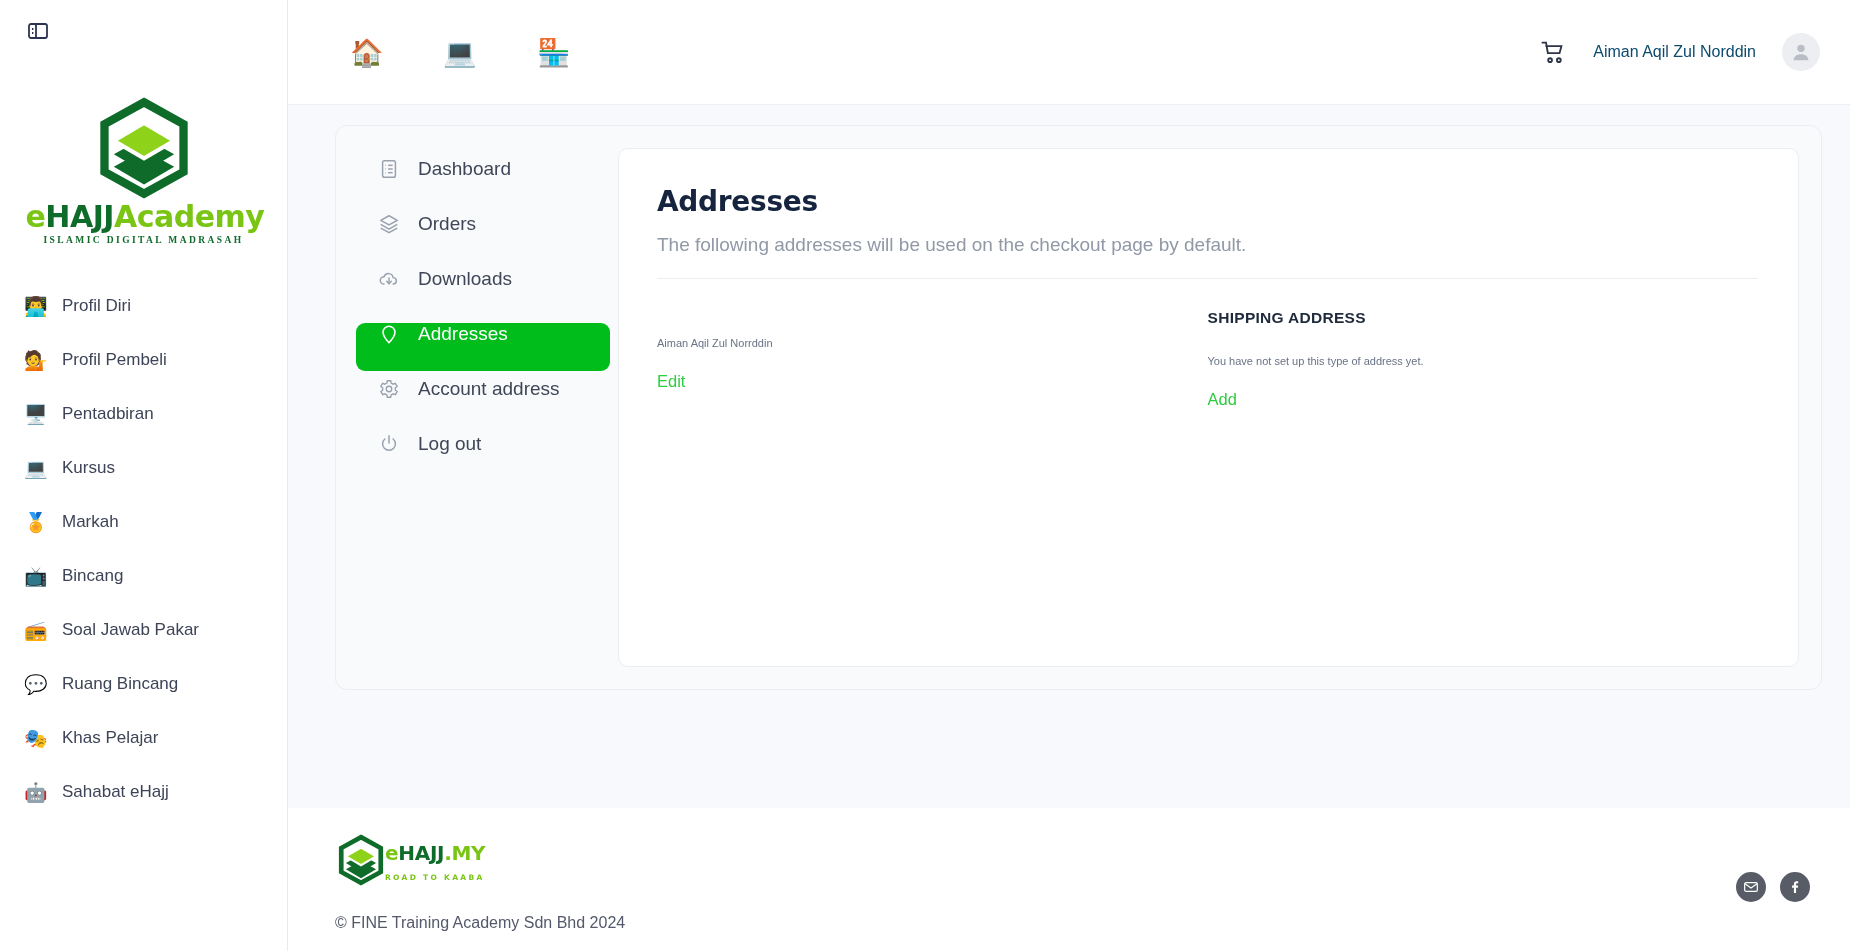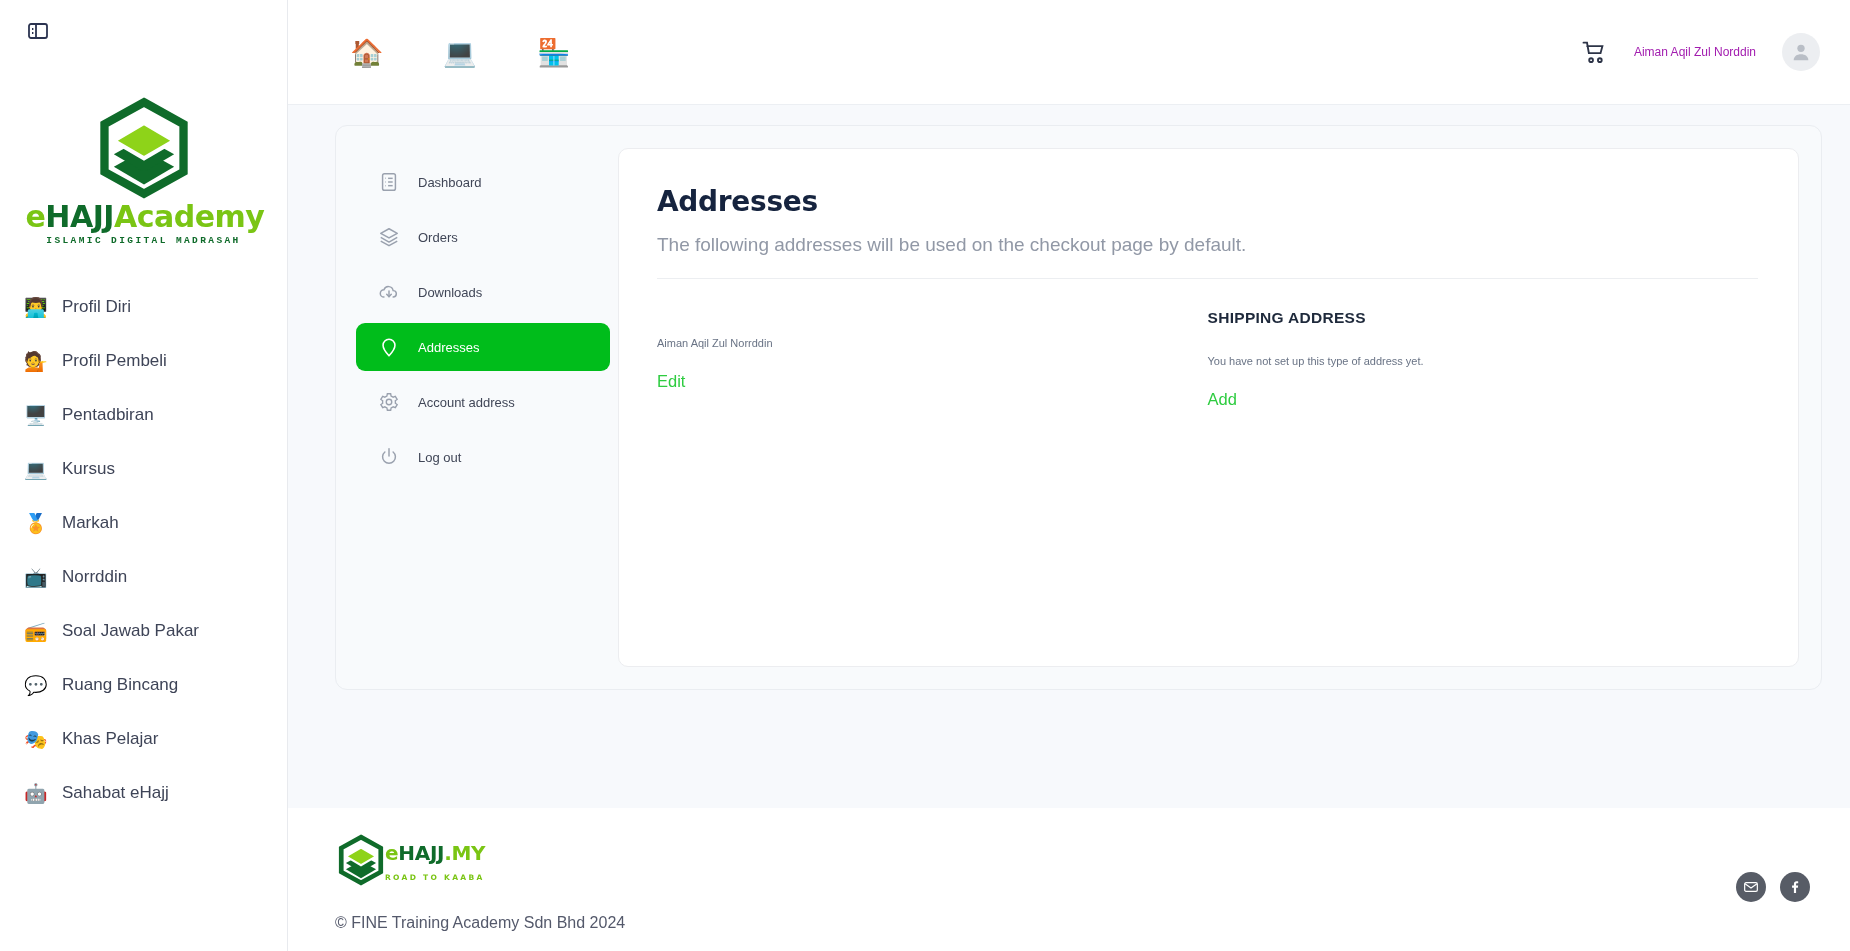--- a/index.html
+++ b/index.html
@@ -20,21 +20,21 @@
   .panel-icon { width: 24px; height: 24px; display: block; cursor: pointer; }
 
   .sb-logo-wrap { padding: 34px 0 22px 0; display: flex; justify-content: center; }
   .logo-box { width: 236px; text-align: center; }
   .kaaba { display: block; margin: 0 auto 2px; }
   .logo-word { font-family: "DejaVu Sans", sans-serif; font-weight: 700; font-size: 30px; letter-spacing: -0.5px; line-height: 1; }
   .logo-word .lw-e { color: #7ac514; }
   .logo-word .lw-hajj { color: #0f6b2a; }
   .logo-word .lw-acad { color: #7ac514; font-weight: 700; }
   .logo-sub {
-    font-family: Liberation Mono, monospace; font-size: 9.5px; font-weight: 700;
+    font-family: Liberation Serif, serif; font-size: 9.5px; font-weight: 700;
     letter-spacing: 2.4px; color: #0f6b2a; margin-top: 3px;
   }
 
   .sb-menu { padding-top: 12px; }
   .sb-item {
     display: flex; align-items: center; gap: 14px;
     height: 54px; padding-left: 24px; cursor: pointer;
     color: #3e4457; font-size: 17px;
   }
   .sb-emoji { font-family: "DejaVu Sans", sans-serif; font-size: 19px; width: 24px; text-align: center; line-height: 1; }
@@ -43,39 +43,39 @@
   .main { flex: 1; height: 951px; display: flex; flex-direction: column; background: #f7f9fc; overflow: hidden; }
 
   .topbar {
     height: 105px; background: #ffffff; border-bottom: 1px solid #eceff3;
     display: flex; align-items: center; padding: 0 30px 0 0; flex-shrink: 0;
   }
   .top-nav { display: flex; align-items: center; gap: 60px; padding-left: 62px; }
   .top-nav-icon { font-family: "DejaVu Sans", sans-serif; font-size: 27px; line-height: 1; cursor: pointer; }
   .top-right { margin-left: auto; display: flex; align-items: center; gap: 26px; }
   .cart-icon { width: 28px; height: 28px; cursor: pointer; display: block; }
-  .user-name { font-size: 12px; color: #a21caf; }
+  .user-name { font-size: 16px; color: #0c4a6e; }
   .avatar {
     width: 38px; height: 38px; border-radius: 50%; background: #eceef1;
     display: flex; align-items: center; justify-content: center; cursor: pointer;
   }
 
   .content-scroll { flex: 1; overflow: hidden; display: flex; flex-direction: column; background: #f7f9fc; }
 
   .outer-card {
     margin: 20px 28px 0 47px; background: #f8fafc;
     border: 1px solid #eaedf1; border-radius: 12px;
     display: flex; padding: 22px 22px 22px 10px; min-height: 565px;
   }
 
   .acct-nav { width: 272px; padding-top: 10px; flex-shrink: 0; }
   .acct-item {
-    display: flex; align-items: center; gap: 18px;
+    display: flex; gap: 18px;
     height: 48px; margin: 0 8px 7px 10px; padding-left: 22px;
-    border-radius: 9px; color: #404657; font-size: 13px; cursor: pointer;
+    border-radius: 9px; color: #404657; font-size: 19px; cursor: pointer;
   }
   .acct-item.active { background: #00bd1b; color: #ffffff; }
   .acct-ico { width: 22px; height: 22px; display: block; flex-shrink: 0; color: #9aa1ae; }
   .acct-item.active .acct-ico { color: #ffffff; }
 
   .inner-card {
     flex: 1; background: #ffffff; border: 1px solid #ecedf0;
     border-radius: 10px; padding: 36px 40px 30px 38px; min-height: 490px;
   }
   .page-title {
@@ -171,21 +171,21 @@
       <div class="sb-item">
         <span class="sb-emoji">💻</span>
         <span>Kursus</span>
       </div>
       <div class="sb-item">
         <span class="sb-emoji">🏅</span>
         <span>Markah</span>
       </div>
       <div class="sb-item">
         <span class="sb-emoji">📺</span>
-        <span>Norrddin</span>
+        <span>Bincang</span>
       </div>
       <div class="sb-item">
         <span class="sb-emoji">📻</span>
         <span>Soal Jawab Pakar</span>
       </div>
       <div class="sb-item">
         <span class="sb-emoji">💬</span>
         <span>Ruang Bincang</span>
       </div>
       <div class="sb-item">

